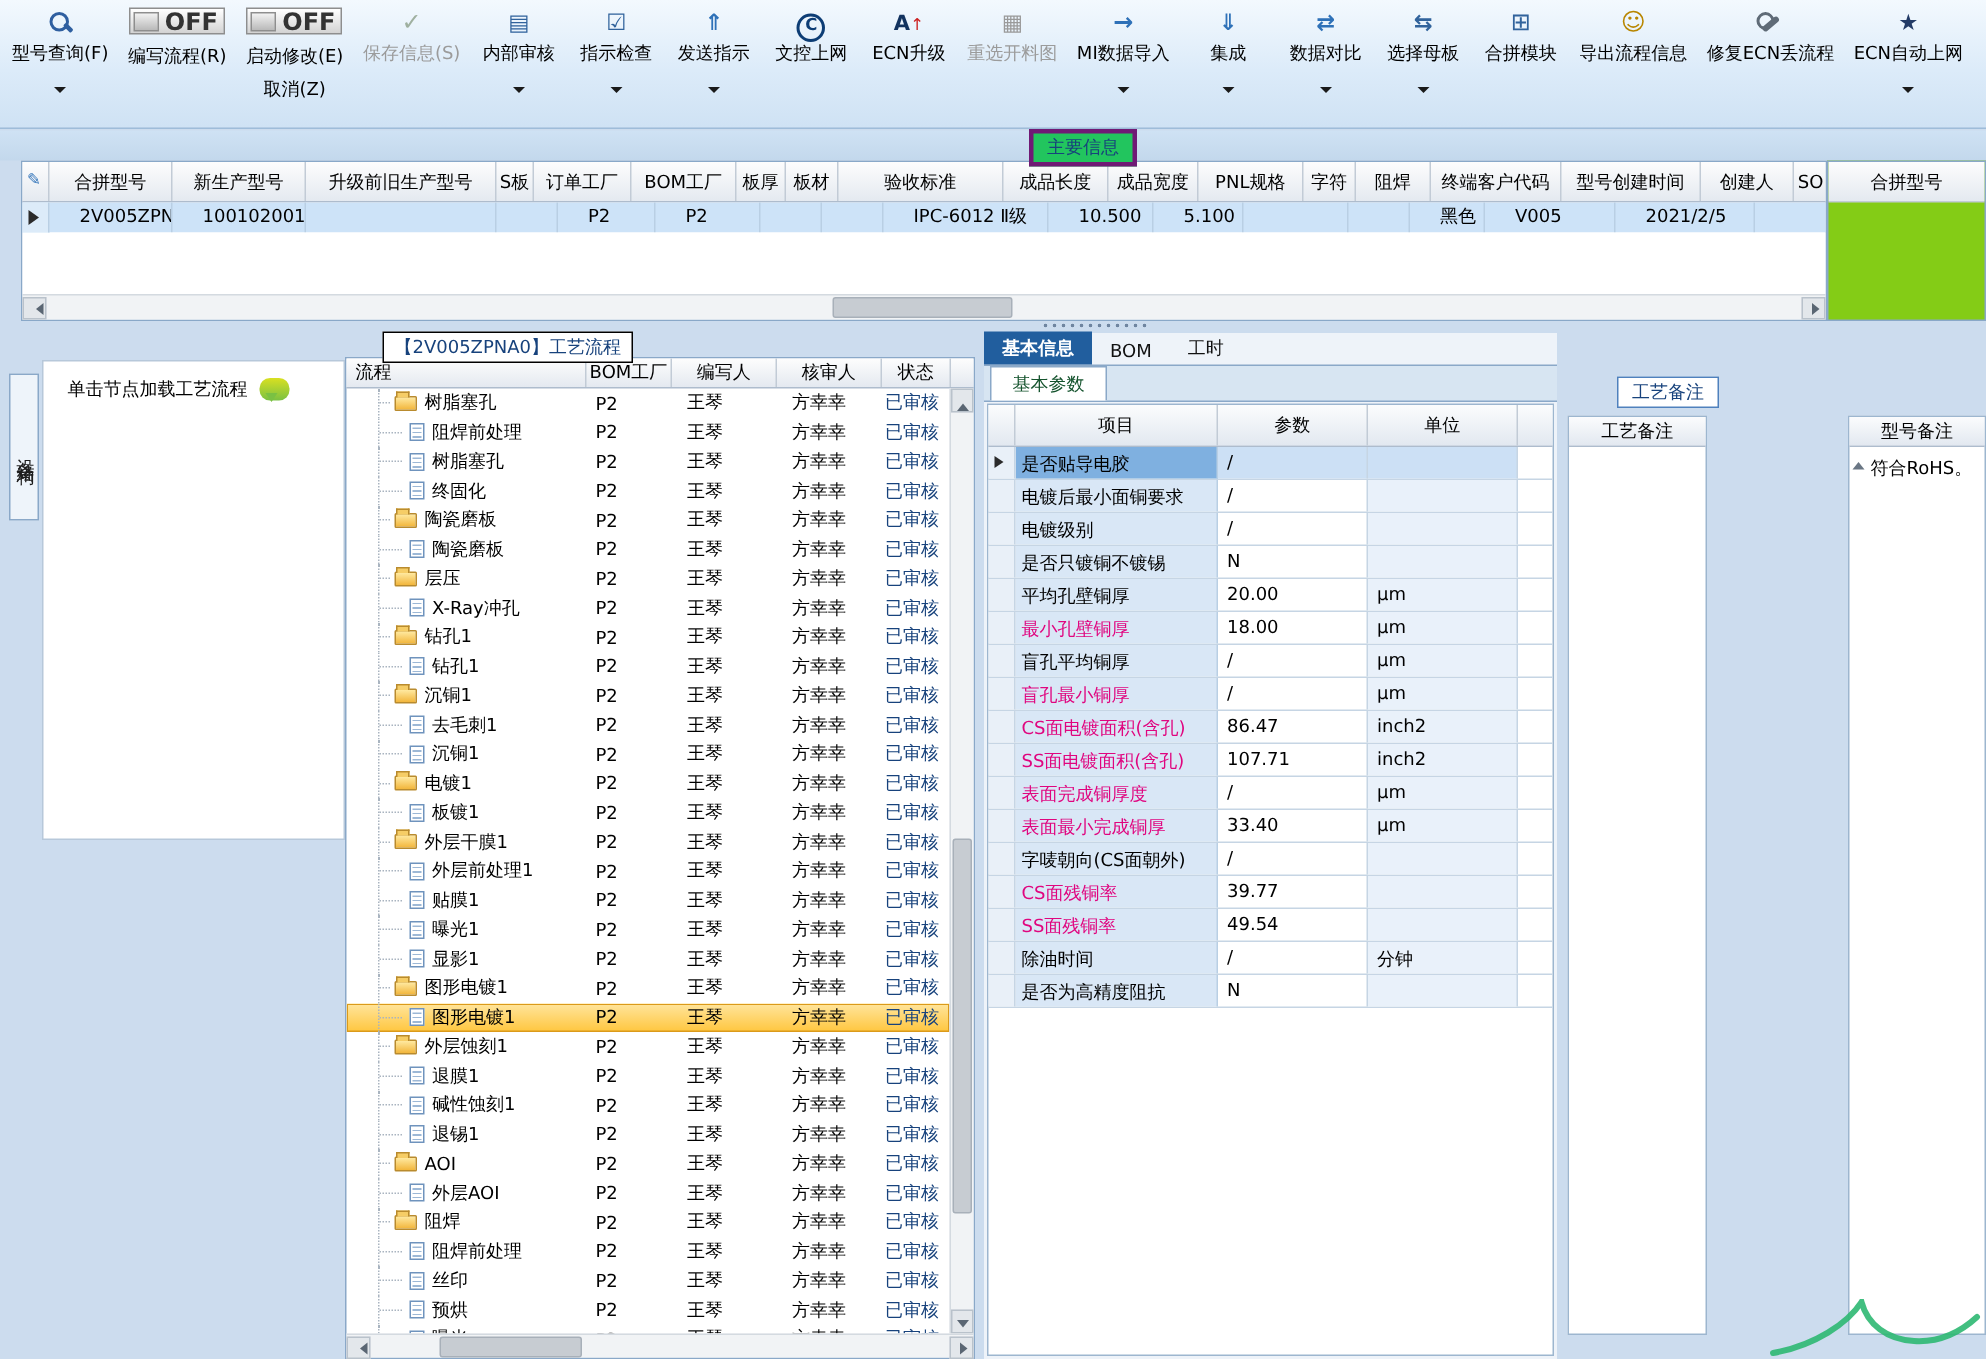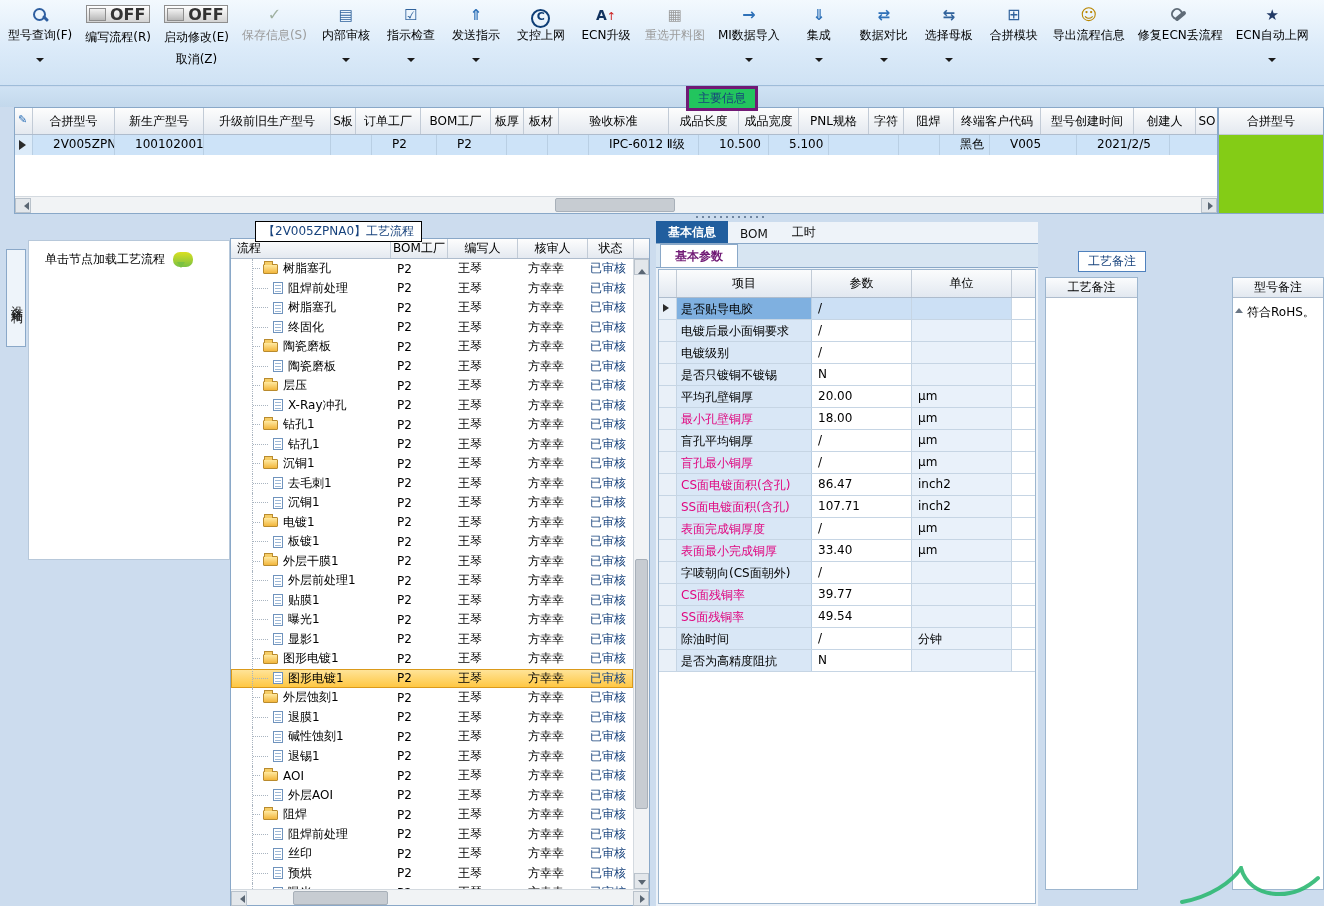--- a/index.html
+++ b/index.html
@@ -107,21 +107,21 @@
 .trow.selected{background:linear-gradient(#ffe59d,#ffc63e);box-shadow:inset 0 0 0 1px #db9a1a}
 .mid-vscroll{top:20px;bottom:16px;right:0}
 .mid-hscroll{position:absolute;left:0;right:0;bottom:0;height:16px}
 
 
 .right-panel{position:absolute;left:656px;top:222px;width:382px;height:684px;background:#eef3f9}
 .rp-tabs{display:flex;height:22px;border-bottom:1px solid #8aa8c8;align-items:flex-end}
 .rp-tab{padding:3px 12px 2px;white-space:nowrap;color:#111}
 .rp-tab.active{background:#215e9e;color:#fff;font-weight:bold}
 .rp-subrow{height:24px;background:#d7e5f2;border-bottom:1px solid #8aa8c8;display:flex;align-items:flex-end}
-.rp-subtab{margin-left:4px;background:#fff;border:1px solid #8aa8c8;border-bottom:none;padding:3px 14px 2px;color:#701a75;font-weight:bold}
+.rp-subtab{margin-left:4px;background:#fff;border:1px solid #8aa8c8;border-bottom:none;padding:3px 14px 2px;color:#14532d;font-weight:normal}
 .params-wrap{position:absolute;left:2px;top:47px;right:2px;bottom:2px;background:#fff;border:1px solid #9db6cf}
 .p-header{display:flex;height:28px;background:linear-gradient(#fbfcfd,#e2e8f0);border-bottom:1px solid #aebccd}
 .ph{flex:none;border-right:1px solid #c2cbd6;text-align:center;line-height:27px}
 .ph.sel{width:18px}.ph.item{width:135px}.ph.val{width:100px}.ph.unit{width:100px}
 .p-row{display:flex;height:22px;border-bottom:1px solid #c6d5e4}
 .p-sel{flex:none;width:18px;border-right:1px solid #c6d5e4;background:#e9f0f8;position:relative}
 .p-item{flex:none;width:135px;background:#d9e7f6;border-right:1px solid #b9cfe4;padding:3px 4px;white-space:nowrap;overflow:hidden}
 .p-val{flex:none;width:100px;border-right:1px solid #c6d5e4;padding:3px 6px;white-space:nowrap;overflow:hidden}
 .p-unit{flex:none;width:100px;border-right:1px solid #c6d5e4;padding:3px 6px;background:#e9f1fa;white-space:nowrap;overflow:hidden}
 .p-row.magenta .p-item{color:#e0057f}

